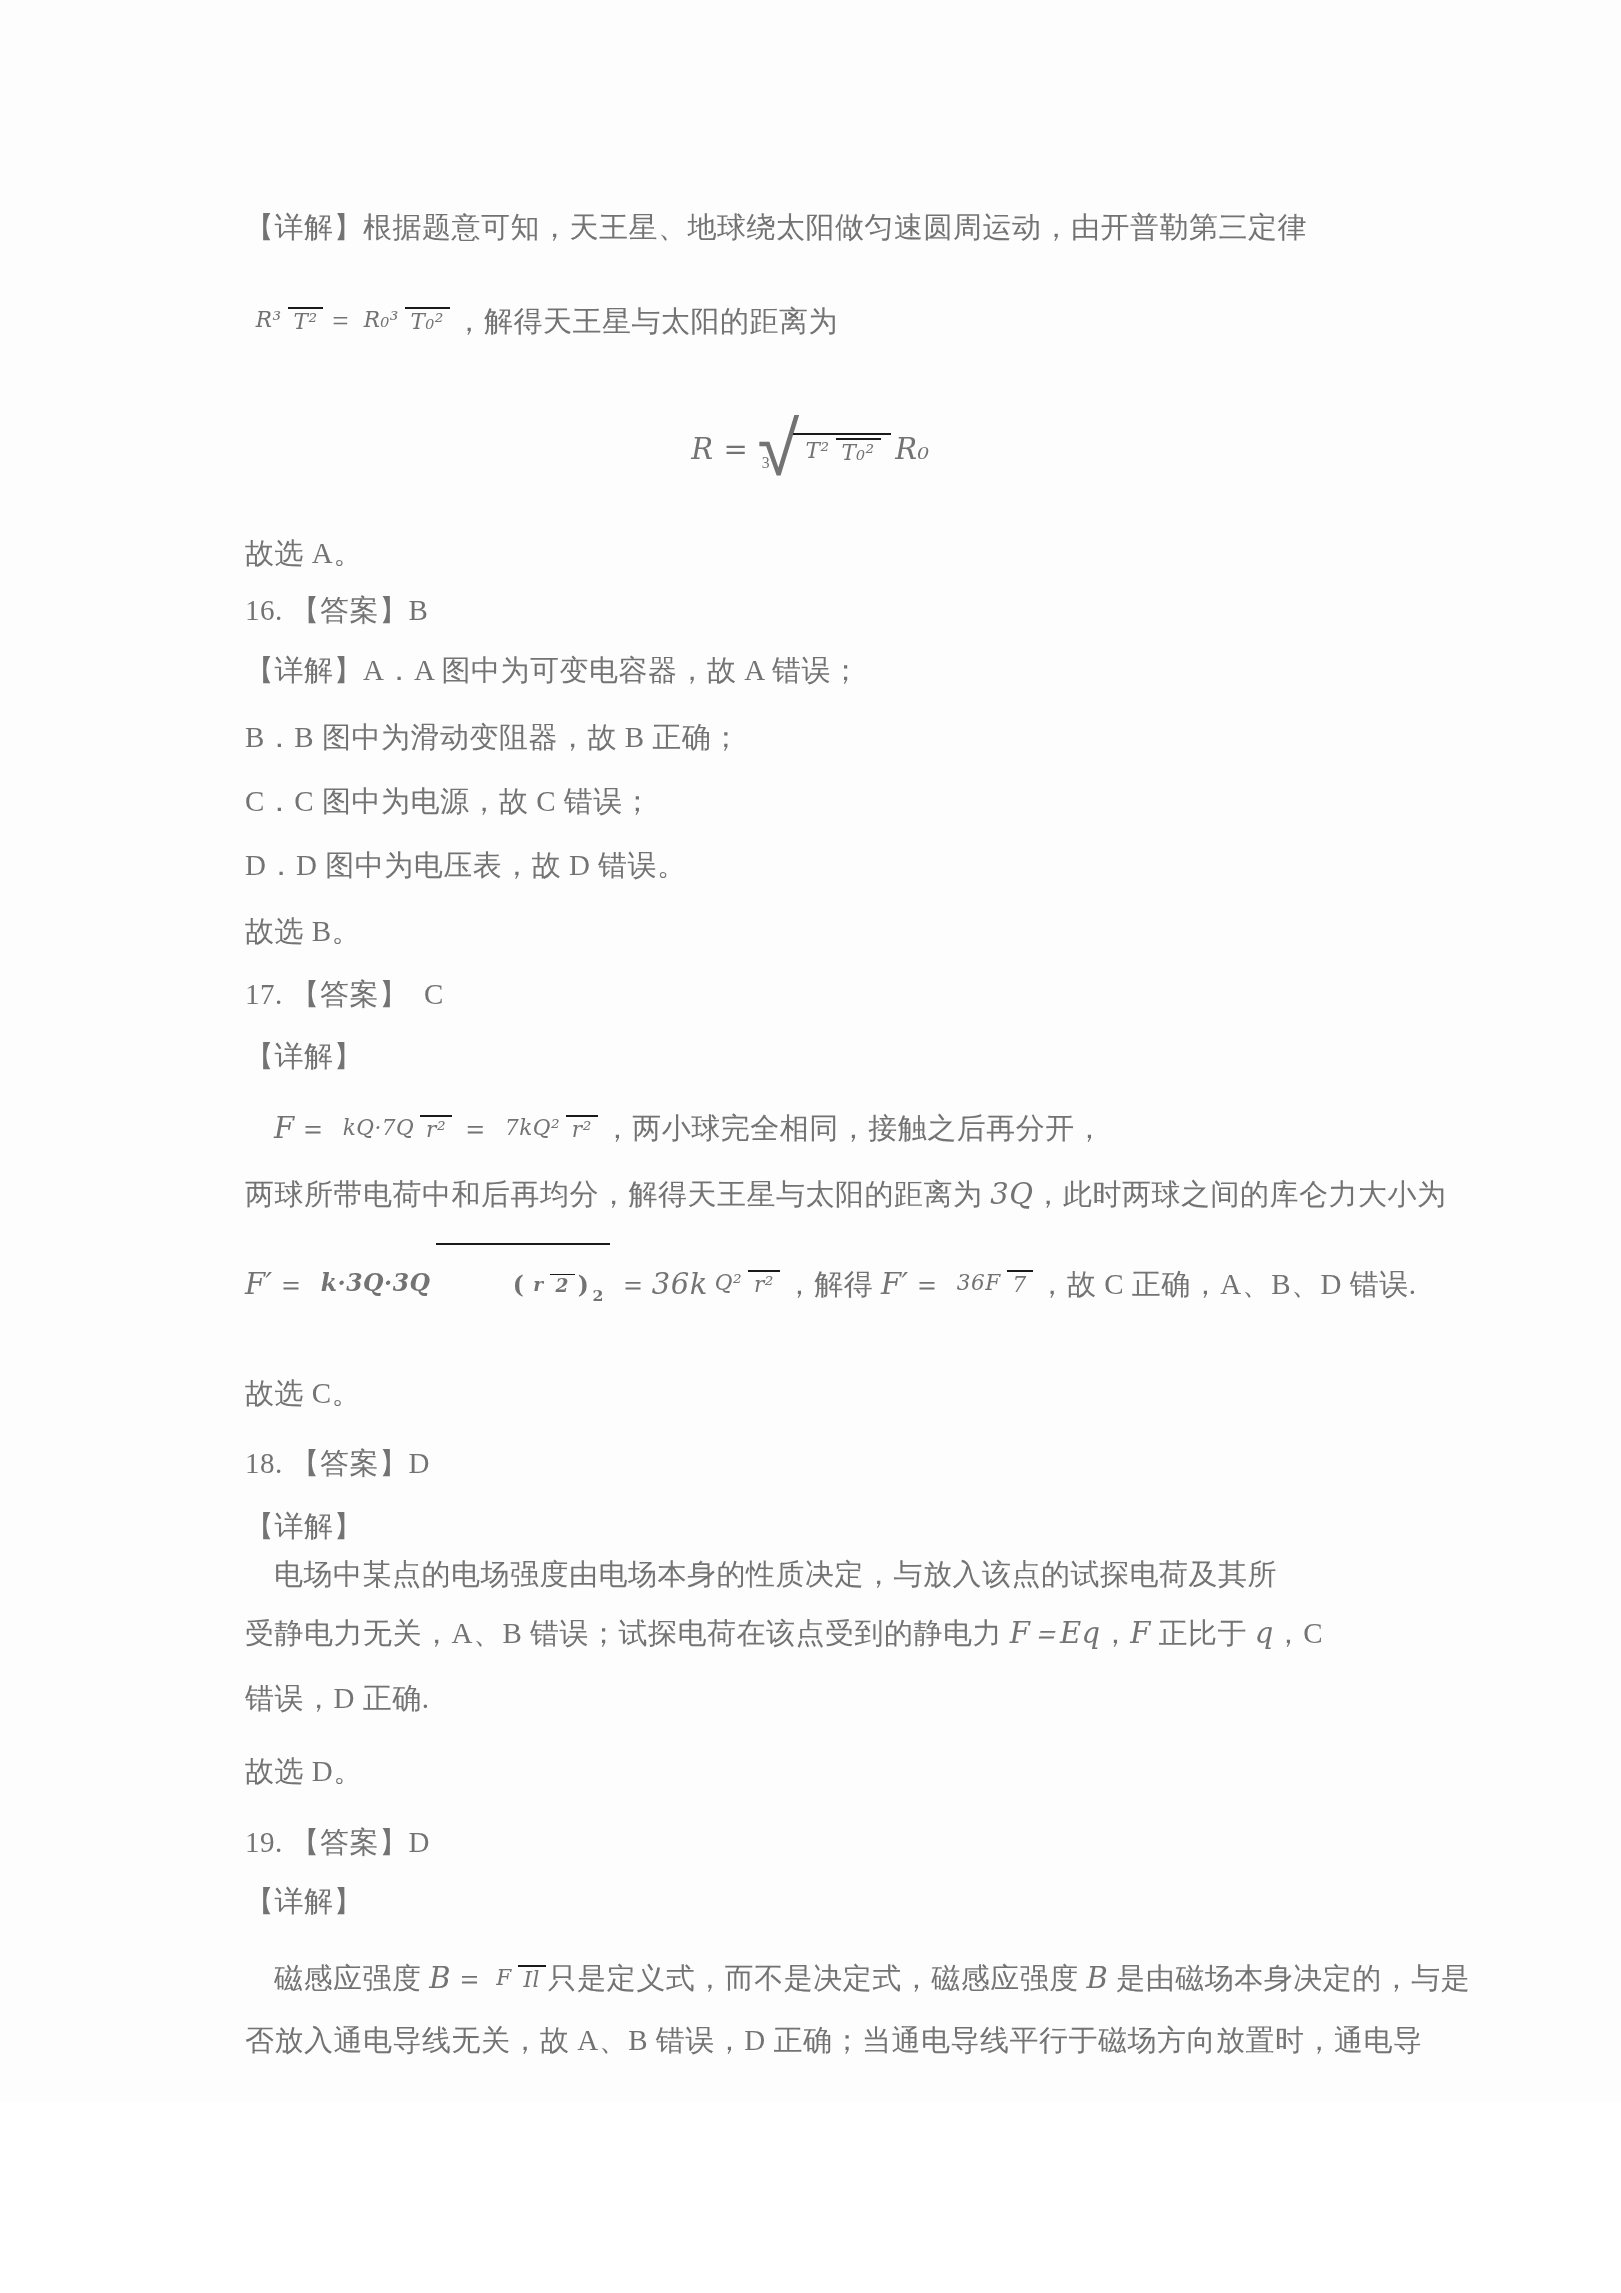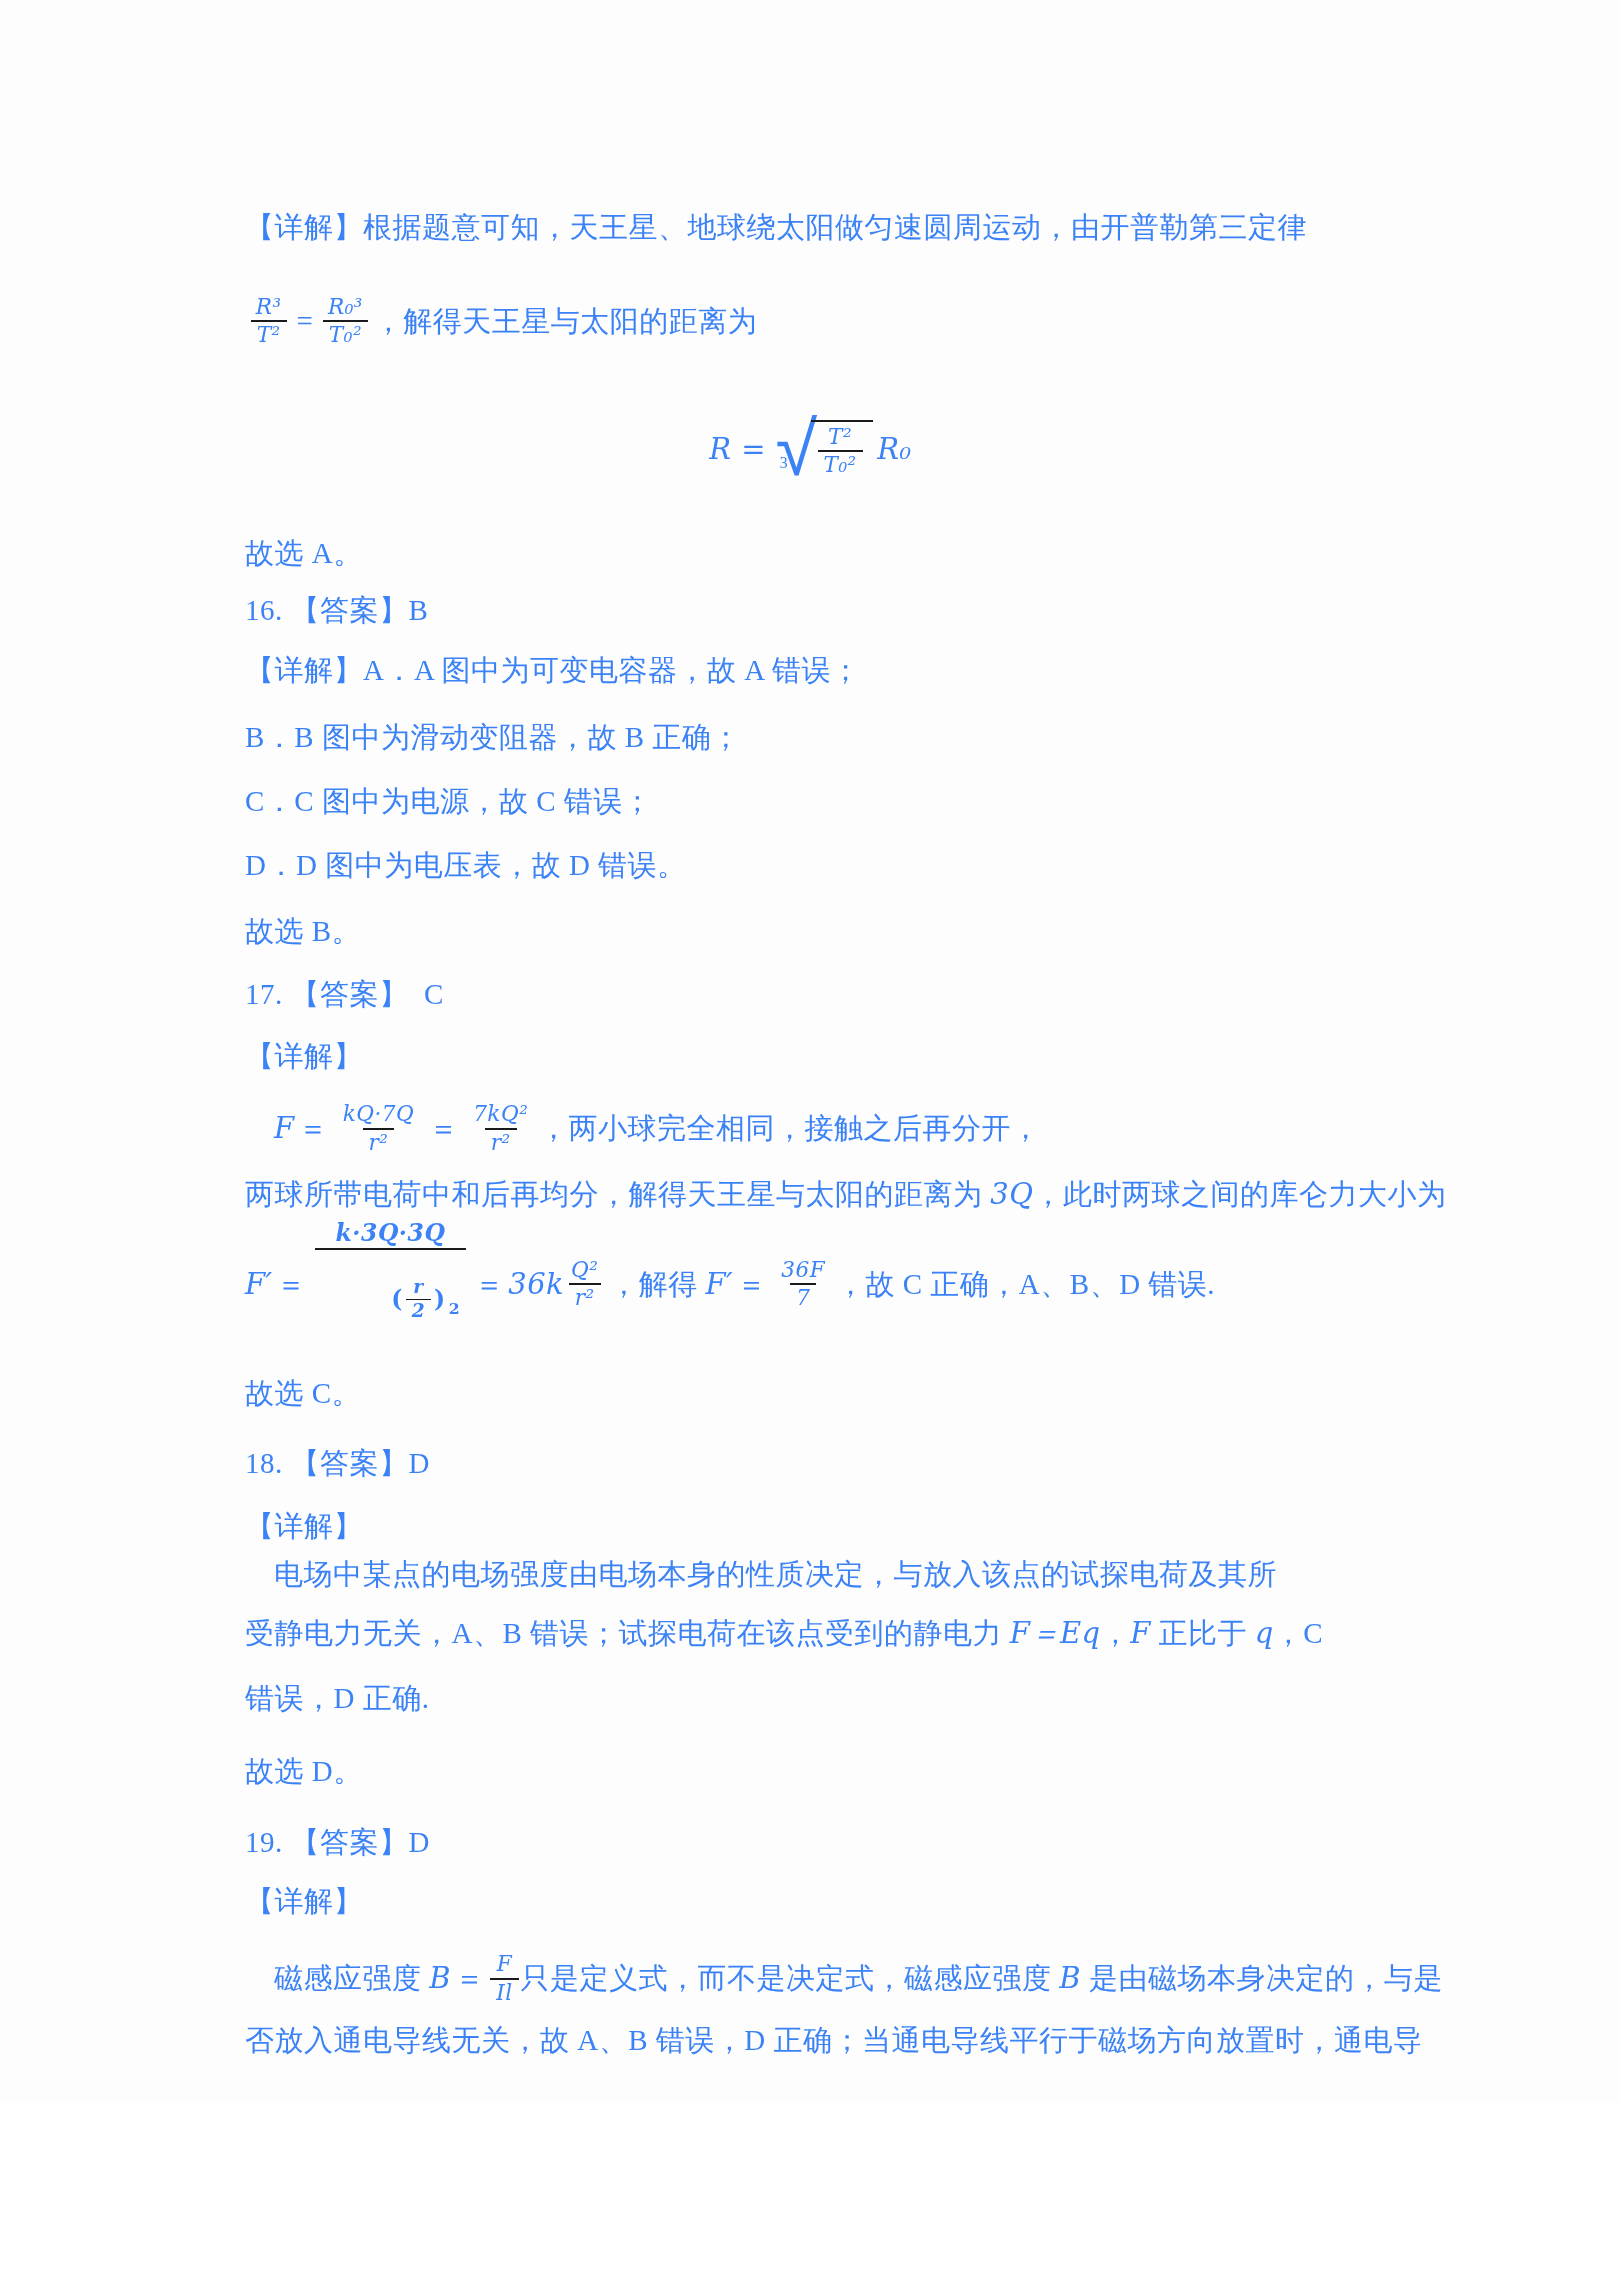--- a/index.html
+++ b/index.html
@@ -1,31 +1,31 @@
 <!DOCTYPE html>
 <html><head>
 <meta charset="utf-8">
 <style>
   html,body{margin:0;padding:0;background:#ffffff;}
   .page{
     position:relative;width:1621px;height:2102px;background:#fdfdfd;
     font-family:"Liberation Serif","DejaVu Serif",serif;
-    color:#3b82f6;overflow:hidden;
+    color:#737373;overflow:hidden;
   }
   .t{
     position:absolute;left:245px;font-size:29px;line-height:37px;
     white-space:pre;letter-spacing:0.5px;
   }
   .ind{left:274px;}
   .row{display:flex;align-items:center;}
   .center-row{left:0;width:1621px;justify-content:center;}
   .math{font-family:"DejaVu Serif","Liberation Serif",serif;font-style:italic;}
   .eqs{font-style:normal;padding:0 3.9px;}
   .frac{
-    display:inline-flex;flex-direction:column;align-items:center;text-align:center;
+    display:inline-flex;flex-direction:row;align-items:center;text-align:center;
     font-family:"DejaVu Serif","Liberation Serif",serif;font-style:italic;
     margin:0 4.9px;vertical-align:middle;
   }
   .frac .num{padding:0 5.9px 1px;line-height:1.12;}
   .frac .den{padding:1px 5.9px 0;line-height:1.12;border-top:2px solid #1a1a1a;}
   .f24{font-size:23.5px;font-weight:bold;}
   .f22{font-size:21.6px;}
   .frac.inner{font-size:18.6px;margin:0 2px;border:none;}
   .frac.inner .den{border-top:1.5px solid #1a1a1a;}
   .dwrap{display:inline-flex;align-items:center;}

